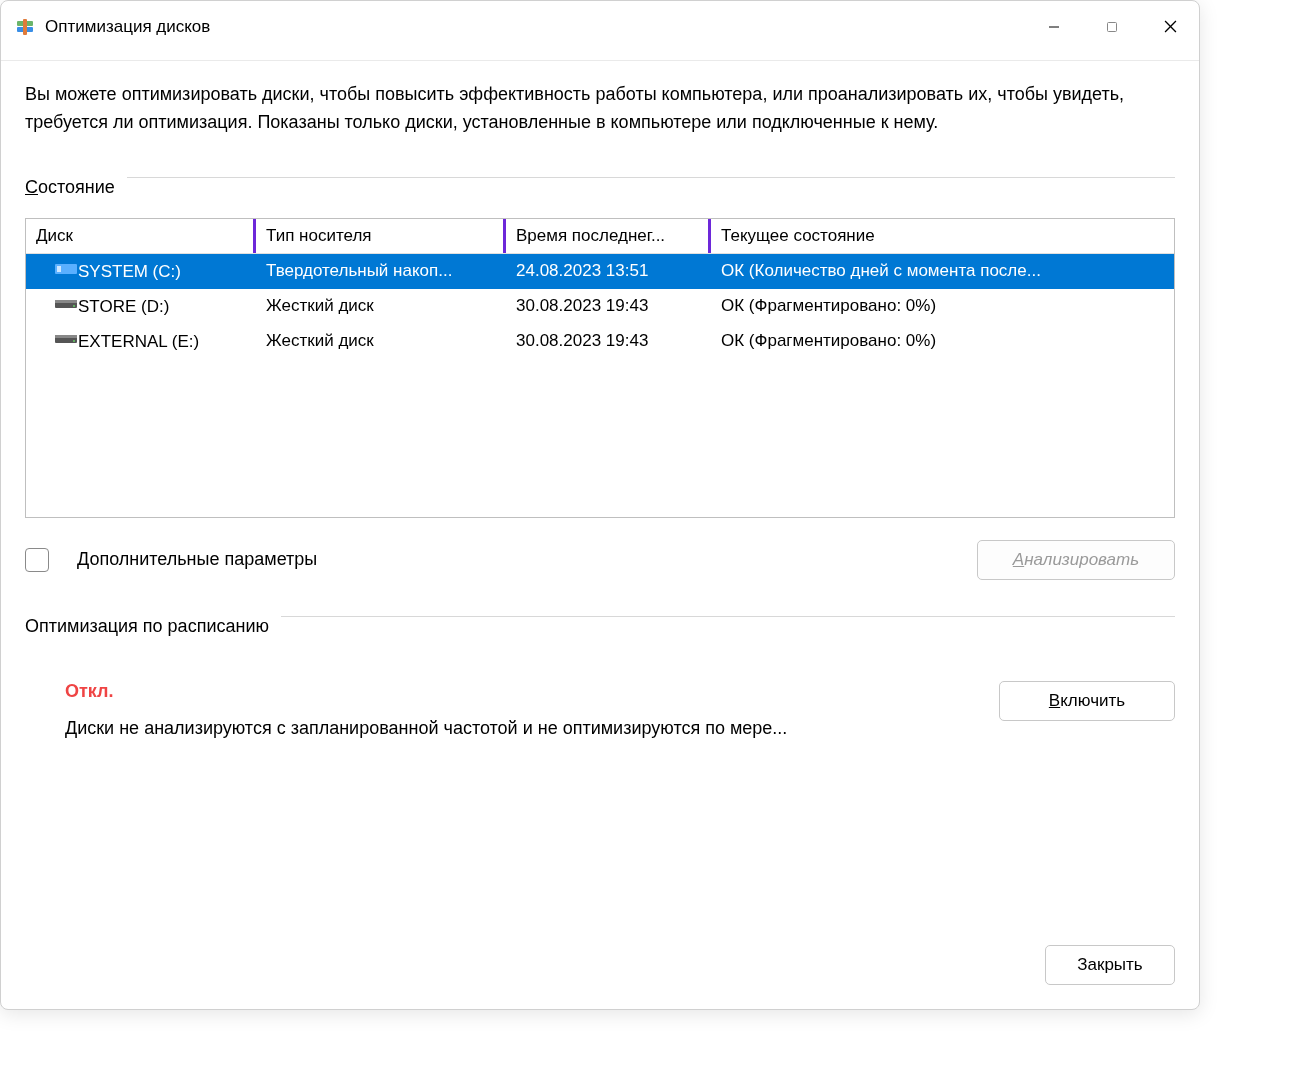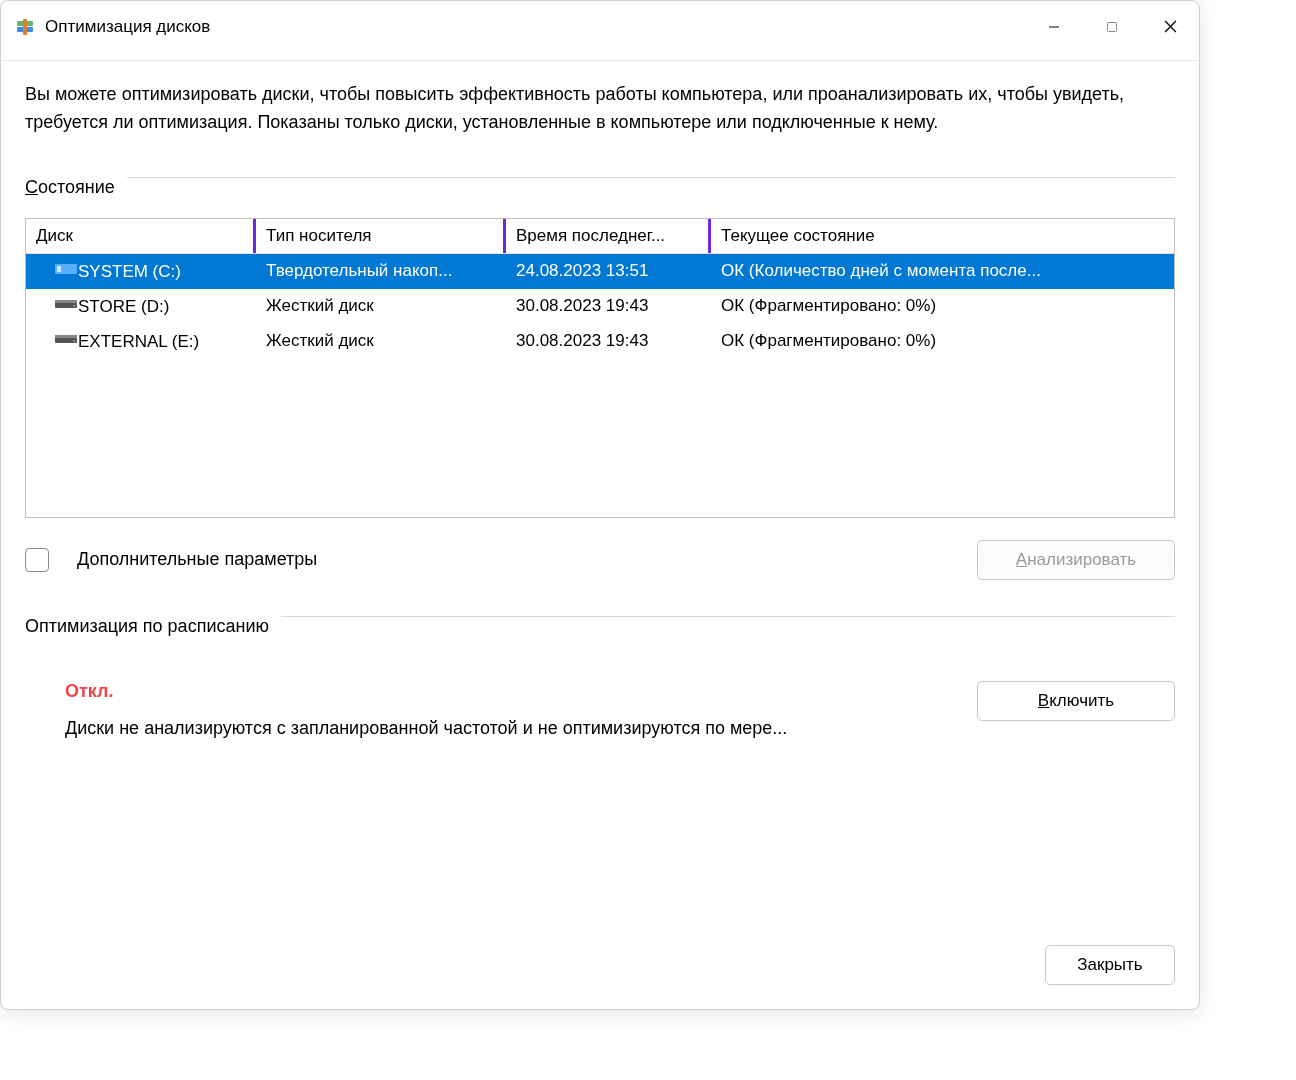--- a/index.html
+++ b/index.html
@@ -152,20 +152,21 @@
       background: #fff;
     }
     .checkbox-label {
       font-size: 18px;
       color: #000;
     }
     .btn-group {
       margin-left: auto;
       display: flex;
       gap: 28px;
+      font-style: italic;
     }
     .btn {
       padding: 9px 0;
       width: 198px;
       font-size: 17px;
       border: 1px solid #c8c8c8;
       border-radius: 5px;
       background: #fff;
       text-align: center;
       cursor: pointer;
@@ -312,21 +313,21 @@
       <span class="section-heading-text">Оптимизация по расписанию</span>
       <div class="section-heading-line"></div>
     </div>
 
     <div class="schedule-section">
       <div class="schedule-row">
         <div class="schedule-text">
           <div class="schedule-status">Откл.</div>
           <div class="schedule-desc">Диски не анализируются с запланированной частотой и не оптимизируются по мере...</div>
         </div>
-        <div class="btn" style="width:198px;"><span class="underline">В</span><span>ключить</span></div>
+        <div class="btn" style="width:176px;"><span class="underline">В</span><span>ключить</span></div>
       </div>
     </div>
 
   </div>
 
   <div class="footer">
     <div class="btn" style="width:130px;">Закрыть</div>
   </div>
 
 </div>

